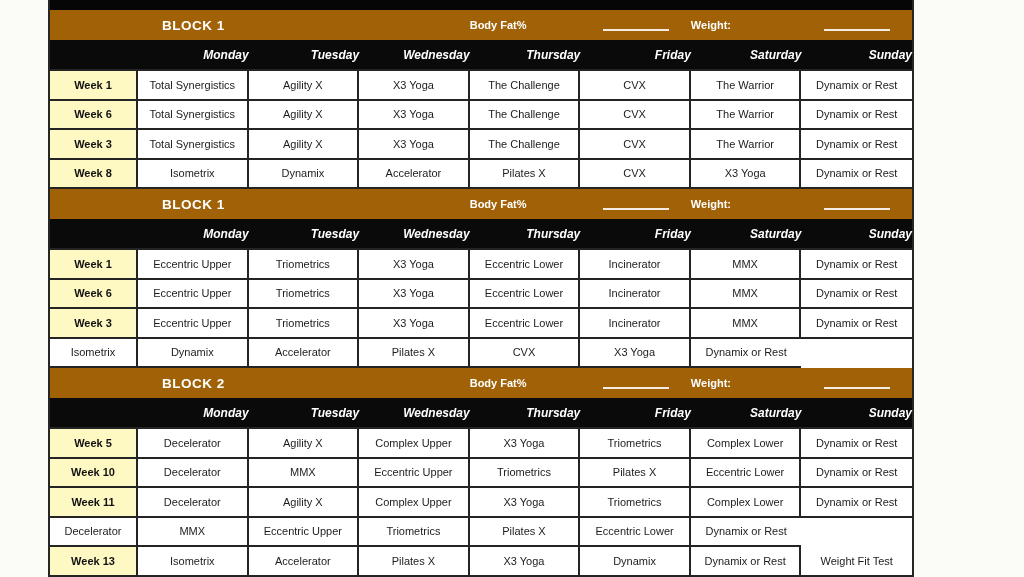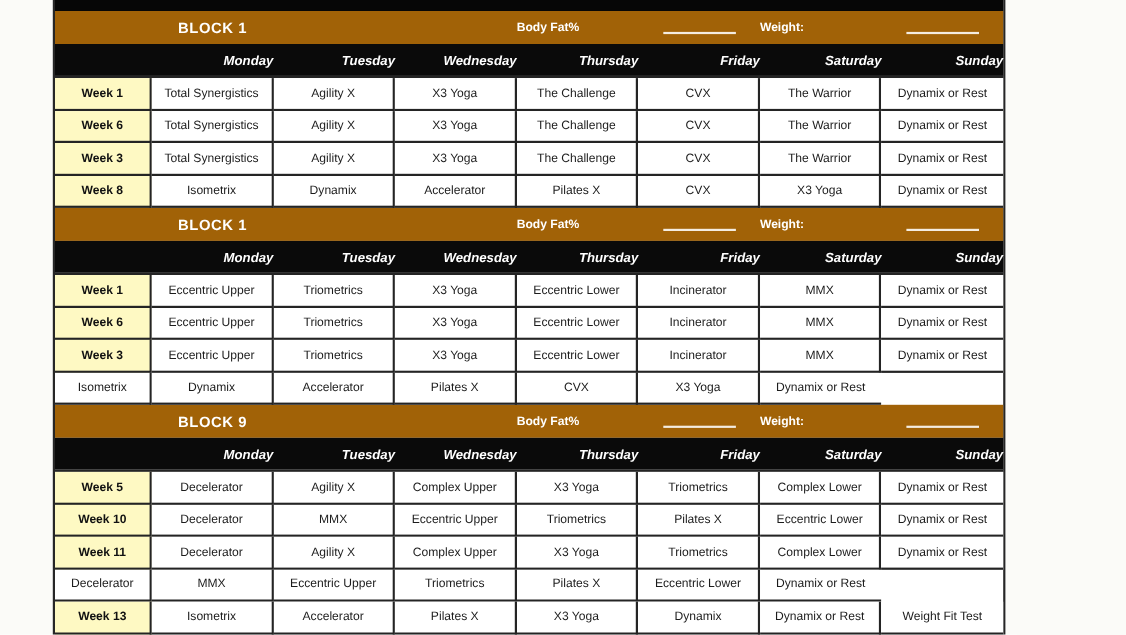--- a/index.html
+++ b/index.html
@@ -203,21 +203,21 @@
             <div class="wcell">CVX</div>
             <div class="wcell">X3 Yoga</div>
             <div class="wcell">Dynamix or Rest</div>
           </div>
         </div>
   </section>
 
   <section class="block">
     <div class="bar">
       <div></div>
-      <div class="block-label">BLOCK 9</div>
+      <div class="block-label">BLOCK 2</div>
       <div></div>
       <div></div>
       <div class="bar-text">Body Fat%</div>
       <div class="blank-cell">
         <div class="blank-line"></div>
       </div>
       <div class="bar-text">Weight:</div>
       <div class="blank-cell">
         <div class="blank-line"></div>
       </div>

